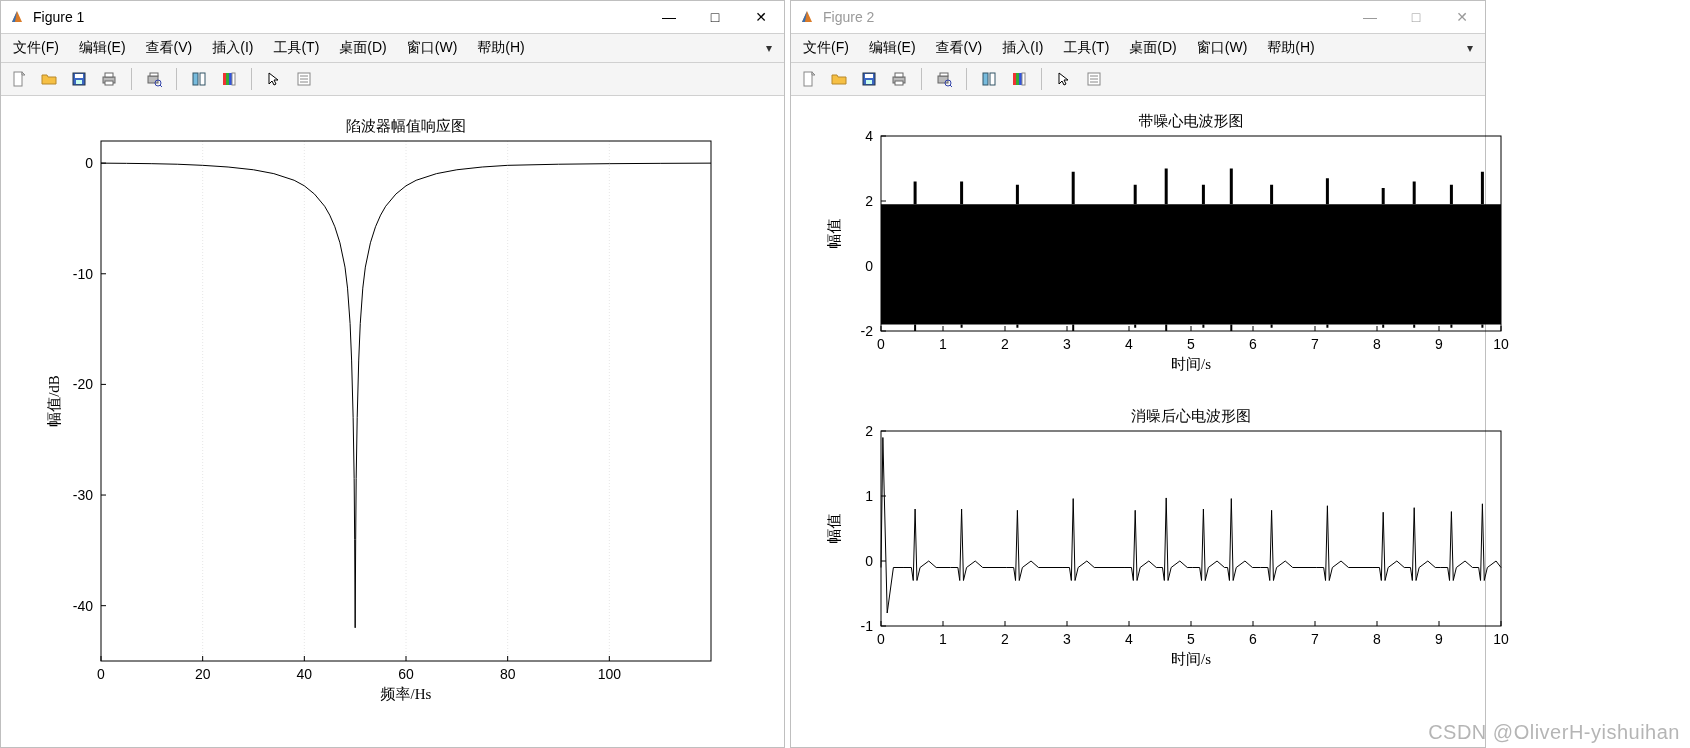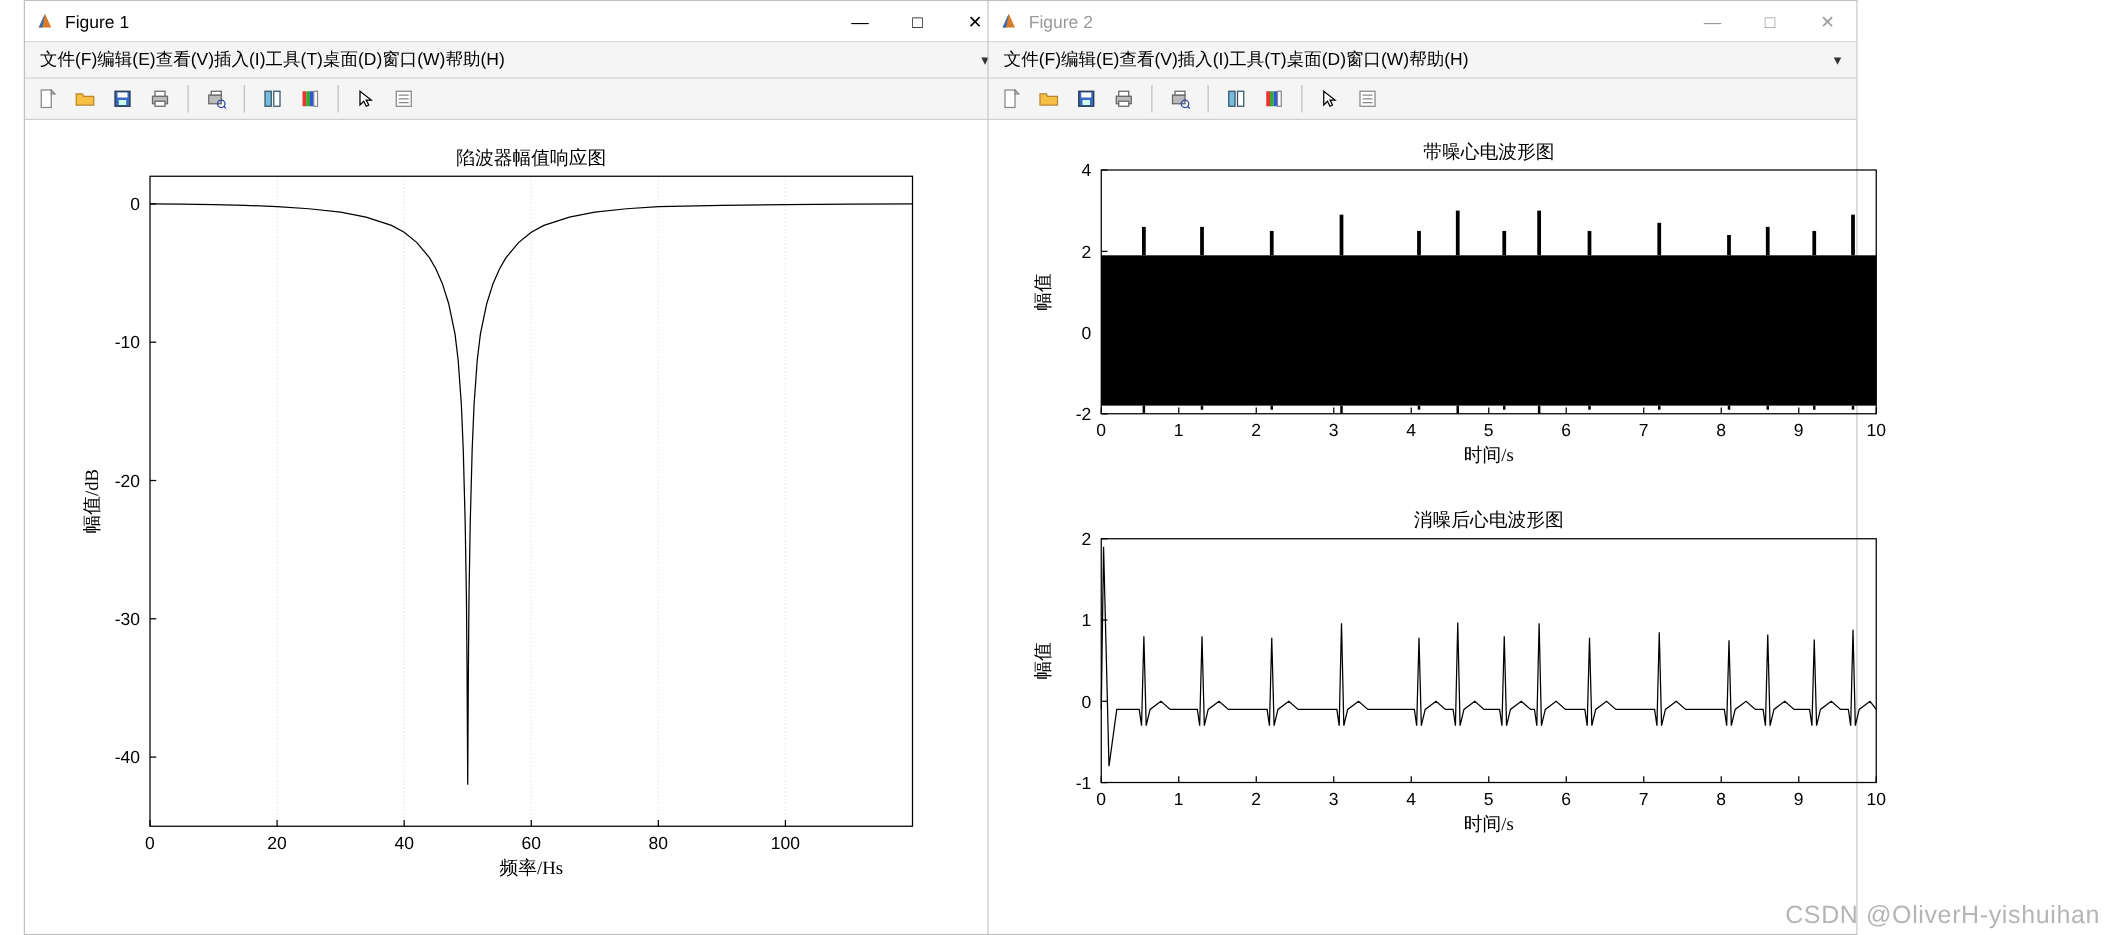--- a/index.html
+++ b/index.html
@@ -7,41 +7,41 @@
   .figure-window { position:absolute; top:0; height:748px; display:flex; flex-direction:column;
                    border:1px solid #bfbfbf; box-sizing:border-box; }
   .title-bar { height:32px; display:flex; align-items:center; background:#fff;
                border-bottom:1px solid #d0d0d0; }
   .title-bar .logo { width:16px; height:16px; margin:0 8px; }
   .title-bar .title-text { flex:0 0 auto; color:#000; font-size:14px; }
   .title-bar .spacer { flex:1; }
   .wbtn { width:46px; height:32px; display:flex; align-items:center; justify-content:center;
           color:#000; }
   .inactive .title-text, .inactive .wbtn { color:#9a9a9a; }
-  .menu-bar { height:28px; display:flex; align-items:center; padding:0 12px;
+  .menu-bar { height:28px; display:flex; align-items:center; gap:20px; padding:0 12px;
               background:#f5f5f5; border-bottom:1px solid #d0d0d0; font-size:14px; color:#000;}
   .menu-bar .caret { margin-left:auto; font-size:12px; color:#333;}
   .tool-bar { height:32px; display:flex; align-items:center; gap:6px; padding:0 6px;
               background:#f5f5f5; border-bottom:1px solid #d0d0d0; }
   .tool-sep { width:1px; height:22px; background:#c0c0c0; margin:0 4px; }
   .tool-btn { width:22px; height:22px; display:flex; align-items:center; justify-content:center;
               border:1px solid transparent; }
   svg.icon { width:16px; height:16px; }
   .plot-area { flex:1; position:relative; background:#fff; }
   svg.plot { position:absolute; left:0; top:0; }
   .axis-label { font-size:15px; fill:#000; font-family:"SimSun","Microsoft YaHei",serif;}
   .tick-label { font-size:14px; fill:#000; }
   .plot-title { font-size:15px; fill:#000; font-family:"SimSun","Microsoft YaHei",serif;}
   .watermark { position:absolute; right:10px; bottom:4px; color:rgba(120,120,120,0.55);
                font-size:20px; letter-spacing:0.5px;}
 </style>
 </head>
 <body>
 
-<div class="figure-window" id="fig1" style="left:0; width:785px;margin-left:19px;">
+<div class="figure-window" id="fig1" style="left:0; width:785px;">
   <div class="title-bar">
     <svg class="logo" viewBox="0 0 16 16">
       <polygon points="3,13 8,2 13,13" fill="#d97b29"></polygon>
       <polygon points="3,13 8,2 6,13" fill="#3a6fb0"></polygon>
     </svg>
     <span class="title-text">Figure 1</span>
     <span class="spacer"></span>
     <div class="wbtn">—</div>
     <div class="wbtn">□</div>
     <div class="wbtn">✕</div>

